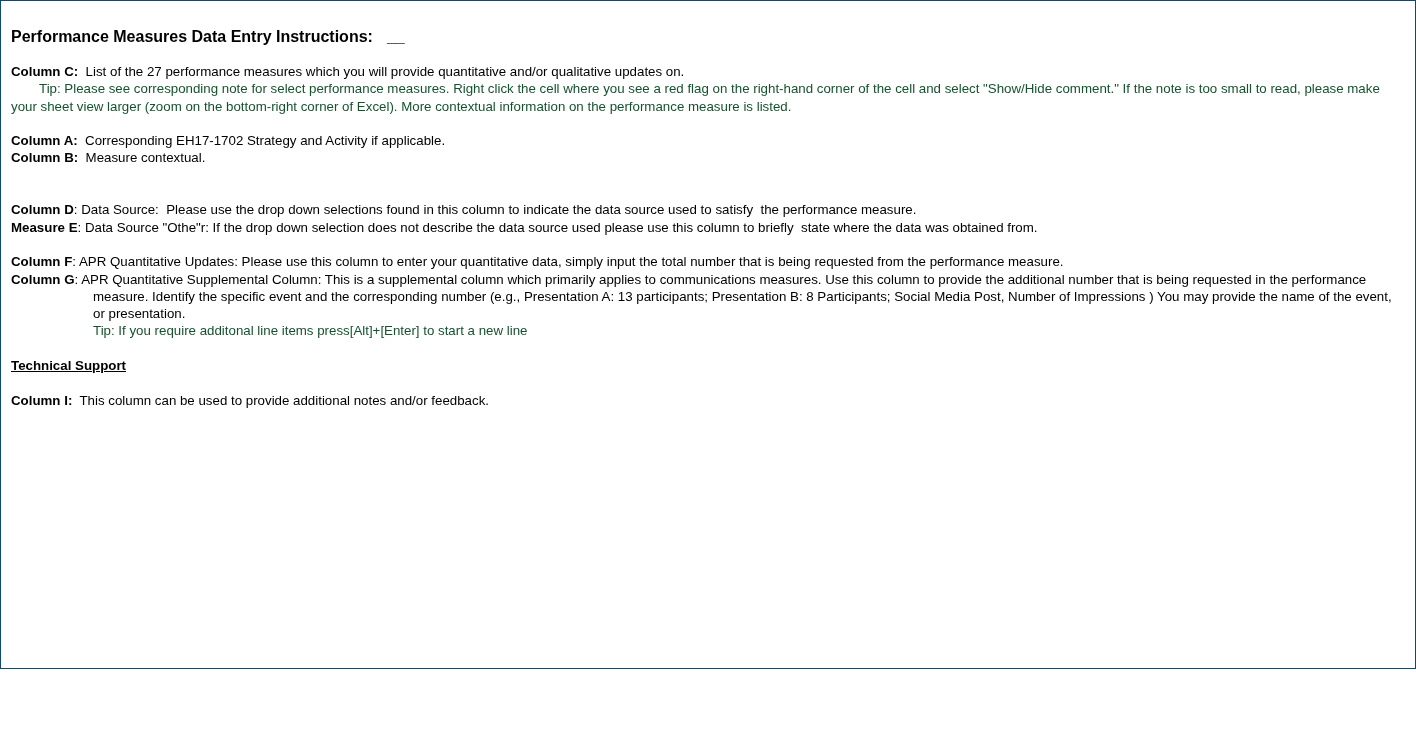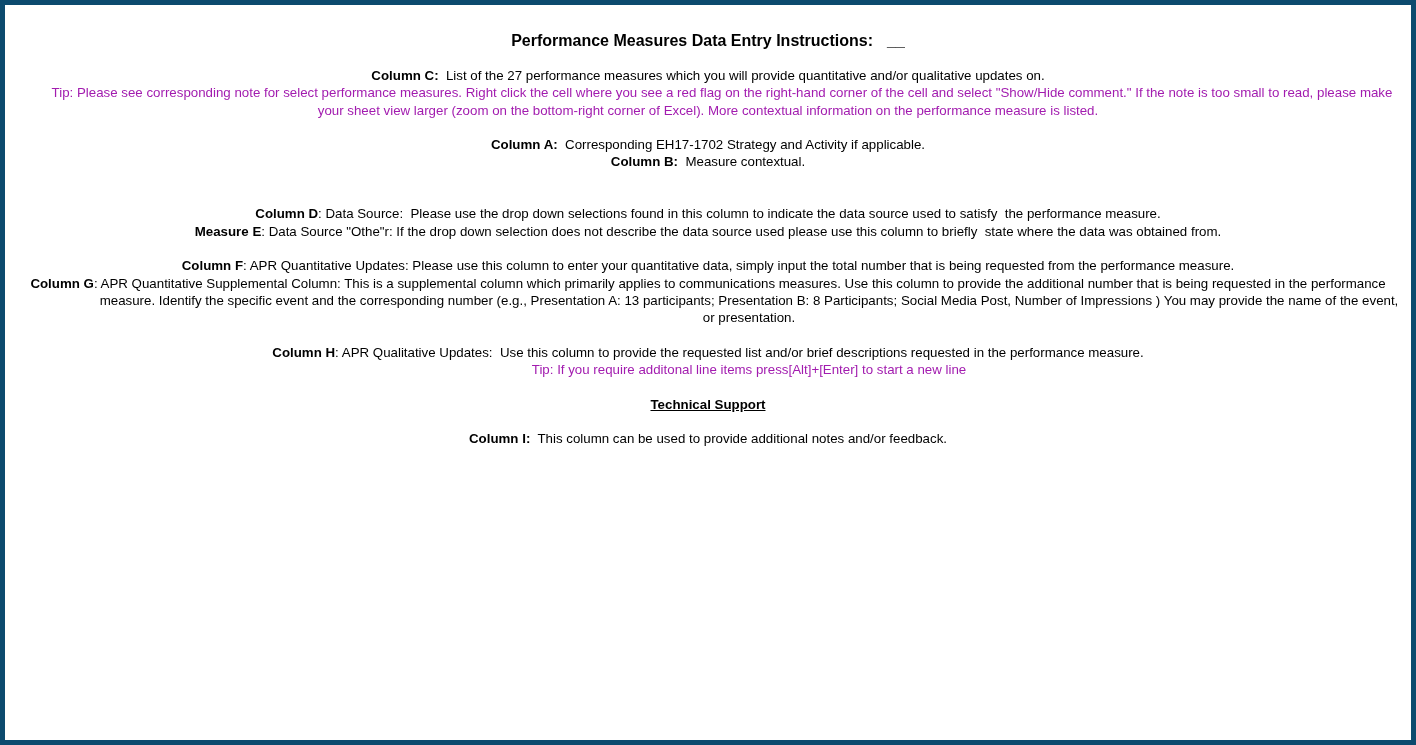--- a/index.html
+++ b/index.html
@@ -1,45 +1,44 @@
 <!DOCTYPE html>
 <html><head>
 <meta charset="utf-8">
 <style>
   html, body { margin: 0; padding: 0; background: #ffffff; }
   .page {
     position: relative;
     width: 1416px;
-    height: 745px;
+    height: 669px;
     box-sizing: border-box;
     background: #ffffff;
-    border: 5px solid #0c4a6e;
+    border: 1px solid #0c4a6e;
     padding: 26px 10px 0 10px;
     font-family: "Liberation Sans", sans-serif;
     font-size: 13.3px;
     line-height: 17.3px;
     color: #000000;
     overflow: hidden;
-    text-align: center;
   }
   .title {
     font-size: 16px;
     font-weight: bold;
     line-height: 20px;
     margin: 0 0 16px 0;
     white-space: pre-wrap;
   }
   .title .suffix { margin-left: 14px; text-decoration: none; }
   p {
     margin: 0;
     white-space: pre-wrap;
   }
   .gap1 { margin-top: 17.3px; }
   .gap2 { margin-top: 34.6px; }
-  .red { color: #a21caf; }
+  .red { color: #14532d; }
   .tip-c { text-indent: 28px; }
   .tip-h { margin-left: 82px; }
   .hang { padding-left: 82px; text-indent: -82px; }
   b { font-weight: bold; }
   .uline { text-decoration: underline; }
 </style>
 </head>
 <body>
 
 <div class="page">
@@ -55,21 +54,20 @@
   <p><b>Column B:</b><span>  Measure contextual.</span></p>
 
   <p class="gap2"><b>Column D</b><span>: Data Source:  Please use the drop down selections found in this column to indicate the data source used to satisfy  the performance measure.</span></p>
 
   <p><b>Measure E</b><span>: Data Source "Othe"r: If the drop down selection does not describe the data source used please use this column to briefly  state where the data was obtained from.</span></p>
 
   <p class="gap1"><b>Column F</b><span>: APR Quantitative Updates: Please use this column to enter your quantitative data, simply input the total number that is being requested from the performance measure.</span></p>
 
   <p class="hang"><b>Column G</b><span>: APR Quantitative Supplemental Column: This is a supplemental column which primarily applies to communications measures. Use this column to provide the additional number that is being requested in the performance measure. Identify the specific event and the corresponding number (e.g., Presentation A: 13 participants; Presentation B: 8 Participants; Social Media Post, Number of Impressions ) You may provide the name of the event, or presentation.</span></p>
 
-  <p class="gap1"><b>Column H</b><span>: APR Qualitative Updates:  Use this column to provide the requested list and/or brief descriptions requested in the performance measure.</span></p>
 
   <p class="red tip-h"><span>Tip: If you require additonal line items press[Alt]+[Enter] to start a new line</span></p>
 
   <p class="gap1"><b class="uline">Technical Support</b></p>
 
   <p class="gap1"><b>Column I:</b><span>  This column can be used to provide additional notes and/or feedback.</span></p>
 
 
 </div>
 

